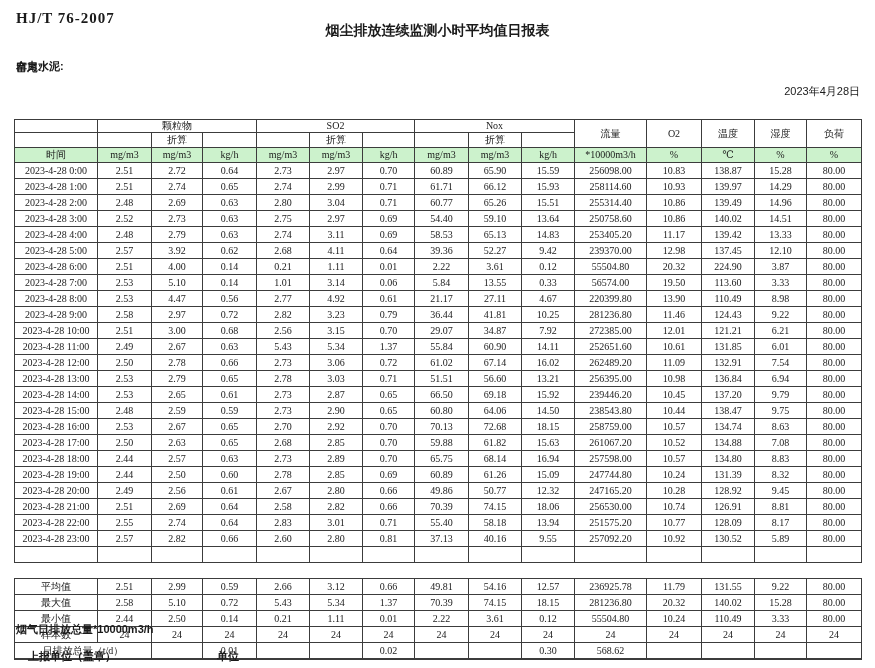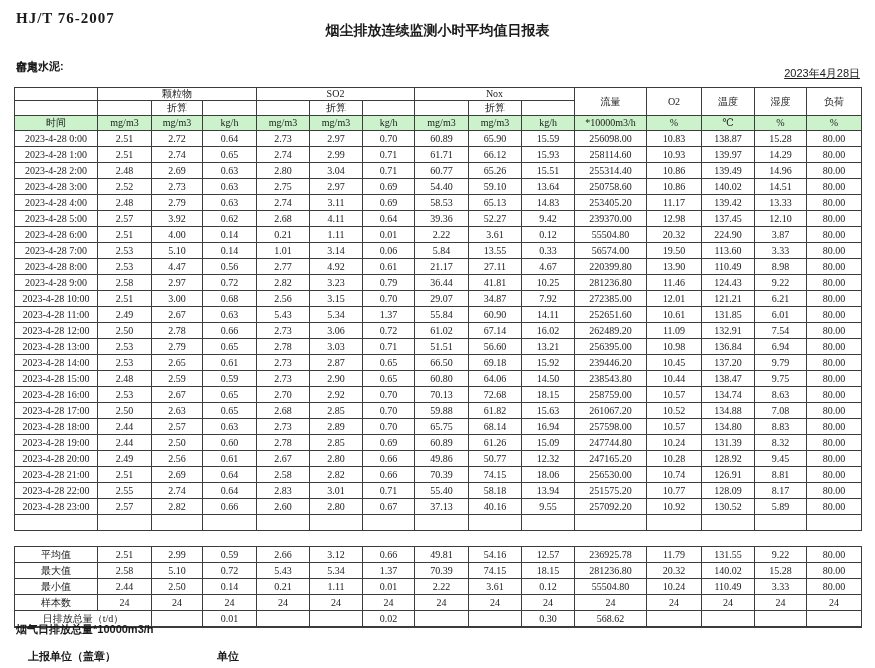--- a/index.html
+++ b/index.html
@@ -16,27 +16,28 @@
     position:absolute;left:16px;top:10px;
     font-family:"Liberation Serif","DejaVu Serif",serif;
     font-weight:bold;font-size:15px;letter-spacing:1px;
   }
   .report-title{
     position:absolute;left:0;top:22px;width:100%;text-align:center;
     font-weight:bold;font-size:14px;
   }
   .company-label{position:absolute;left:16px;top:59px;font-weight:bold;font-size:11px;}
   .location-label{position:absolute;left:16px;top:60px;font-weight:bold;font-size:11px;}
-  .report-date{position:absolute;left:15px;top:66px;width:845px;text-align:right;font-size:11px;text-decoration:underline;}
+  .report-date{position:absolute;left:15px;top:84px;width:845px;text-align:right;font-size:11px;}
 
   table.report{
     position:absolute;left:14px;width:847px;
     border-collapse:collapse;table-layout:fixed;
     font-family:"Liberation Serif","DejaVu Serif",serif;
     font-size:10px;
+    margin-top:32px;
   }
   #main-table{top:87px;}
   #summary-table{top:546px;padding-left:44px;}
   table.report td{
     border:1px solid var(--border);
     text-align:center;vertical-align:middle;
     padding:0;height:15px;line-height:1;
     white-space:nowrap;overflow:hidden;
   }
   #main-table tr.h1 td{height:12px;}
@@ -513,21 +514,21 @@
           <td>8.17</td>
           <td>80.00</td>
         </tr>
         <tr>
           <td>2023-4-28 23:00</td>
           <td>2.57</td>
           <td>2.82</td>
           <td>0.66</td>
           <td>2.60</td>
           <td>2.80</td>
-          <td>0.67</td>
+          <td>0.81</td>
           <td>37.13</td>
           <td>40.16</td>
           <td>9.55</td>
           <td>257092.20</td>
           <td class="lowered">10.92</td>
           <td>130.52</td>
           <td>5.89</td>
           <td>80.00</td>
         </tr>
         <tr>

